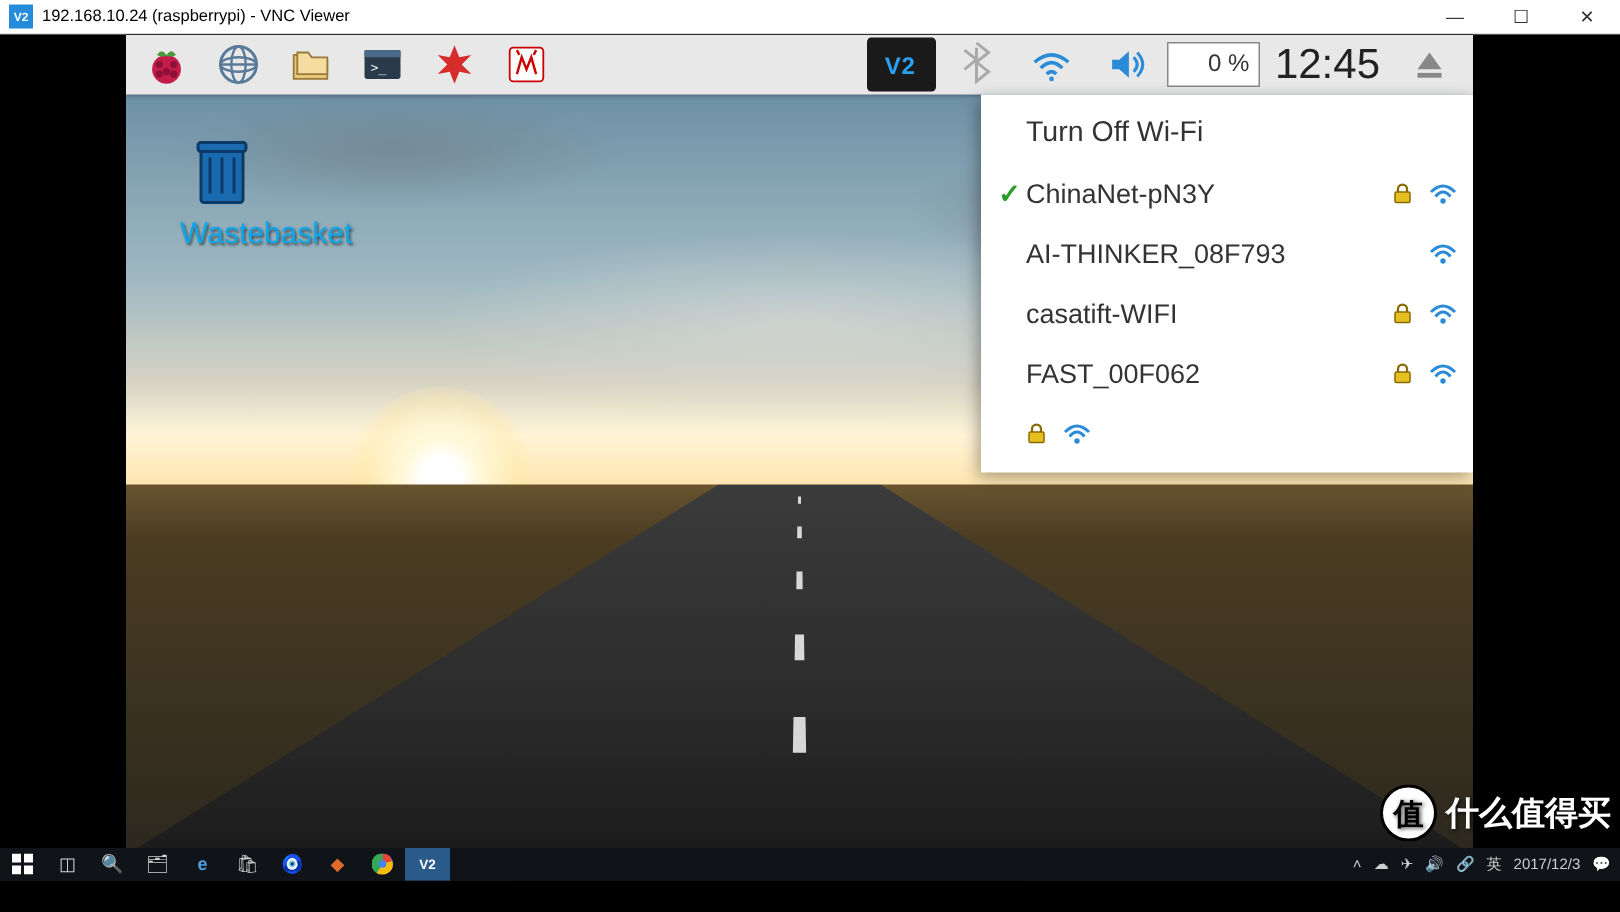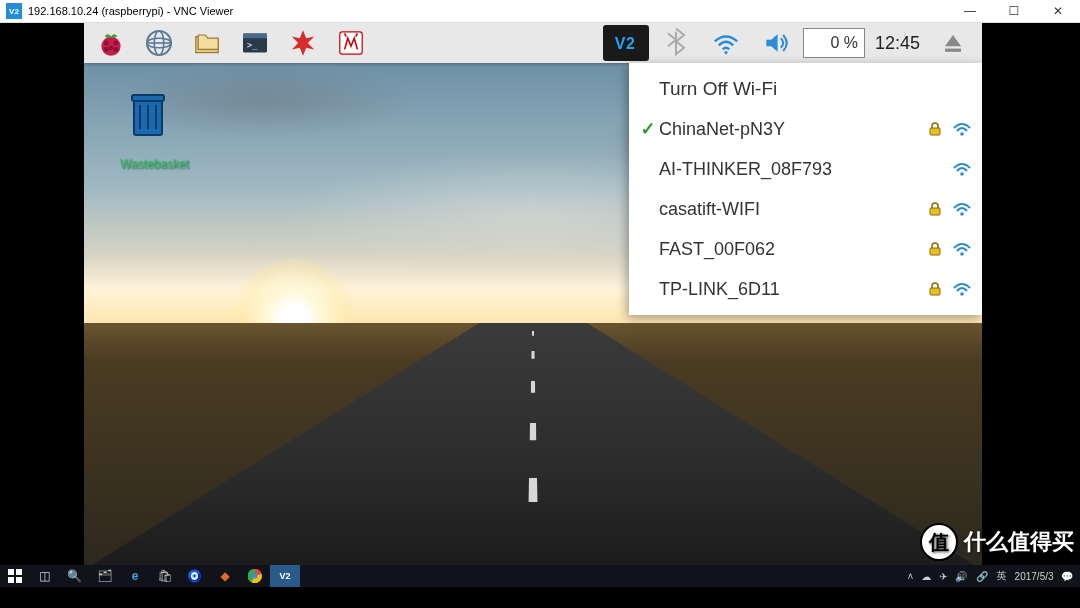--- a/index.html
+++ b/index.html
@@ -22,25 +22,25 @@
      clip-path:polygon(44% 0,56% 0,100% 100%,0 100%);}
   .road-center{position:absolute;left:50%;top:300px;bottom:0;width:2px;transform:translateX(-50%);}
   .dash{position:absolute;left:50%;width:10px;background:#d7d7d7;transform:translateX(-50%) perspective(420px) rotateX(62deg);transform-origin:top;}
   .pi-panel{position:absolute;left:0;top:0;right:0;height:40px;background:#e8e8e8;display:flex;align-items:center;box-shadow:0 1px 3px rgba(0,0,0,0.3);z-index:5;}
   .pi-panel .l{display:flex;align-items:center;gap:2px;padding-left:4px;}
   .pi-panel .r{margin-left:auto;display:flex;align-items:center;gap:4px;padding-right:6px;}
   .pbtn{width:46px;height:36px;display:flex;align-items:center;justify-content:center;border-radius:3px;}
   .pbtn.sel{background:#1a1a1a;}
   .pbtn svg{width:32px;height:32px;}
   .cpu{width:54px;height:28px;border:1px solid #888;background:#fff;display:flex;align-items:center;justify-content:flex-end;padding-right:6px;font-size:16px;color:#333;}
-  .clock{font-size:18px;color:#222;padding:0 6px;}
+  .clock{font-size:28px;color:#222;padding:0 6px;}
   .desk{position:absolute;left:0;top:40px;right:0;bottom:0;z-index:2;}
   .trash{position:absolute;left:36px;top:22px;text-align:center;}
-  .trash .lbl{color:#22c55e;font-size:12px;margin-top:16px;text-shadow:1px 1px 2px rgba(0,0,0,0.6);}
-  .wifi-menu{position:absolute;right:0;top:40px;width:353px;background:#fff;box-shadow:-2px 3px 10px rgba(0,0,0,0.35);z-index:10;padding:6px 0;}
+  .trash .lbl{color:#0ea5e9;font-size:20px;margin-top:4px;text-shadow:1px 1px 2px rgba(0,0,0,0.6);}
+  .wifi-menu{position:absolute;right:0;top:40px;width:328px;background:#fff;box-shadow:-2px 3px 10px rgba(0,0,0,0.35);z-index:10;padding:6px 0;}
   .wi{display:flex;align-items:center;height:40px;padding:0 8px 0 8px;font-size:18px;color:#333;}
   .wi .chk{width:22px;display:flex;justify-content:center;color:#2a9c2a;font-weight:bold;}
   .wi .nm{flex:1;white-space:nowrap;overflow:hidden;text-overflow:ellipsis;}
   .wi .lock{width:18px;margin-right:6px;}
   .wi .sig{width:22px;}
   .wi.header{font-size:19px;padding-left:30px;}
   .taskbar{position:absolute;left:0;right:0;bottom:0;height:22px;background:#101318;display:flex;align-items:center;z-index:20;}
   .taskbar .tb{width:30px;height:22px;display:flex;align-items:center;justify-content:center;color:#cfcfcf;font-size:12px;}
   .taskbar .tray{margin-left:auto;display:flex;align-items:center;gap:8px;padding-right:6px;color:#cfcfcf;font-size:10px;}
   .watermark{position:absolute;right:6px;bottom:26px;z-index:30;display:flex;align-items:center;color:#fff;font-size:22px;font-weight:bold;text-shadow:1px 1px 3px rgba(0,0,0,0.8);}
@@ -238,21 +238,20 @@
             <span class="sig">
               <svg width="20" height="20" viewBox="0 0 20 20">
                 <path d="M2 9 Q10 1 18 9" fill="none" stroke="#2a8cd8" stroke-width="2" opacity="1"></path>
                 <path d="M5 12 Q10 6 15 12" fill="none" stroke="#2a8cd8" stroke-width="2"></path>
                 <circle cx="10" cy="15" r="1.8" fill="#2a8cd8"></circle>
               </svg>
             </span>
           </div>
           <div class="wi">
             <span class="chk"></span>
-            <span class="nm">TP-LINK_6D11</span>
             <span class="lock">
               <svg width="14" height="14" viewBox="0 0 14 14">
                 <rect x="2" y="6" width="10" height="7" rx="1" fill="#e6c020" stroke="#8a6a00"></rect>
                 <path d="M4 6 V4 a3 3 0 0 1 6 0 V6" fill="none" stroke="#8a6a00" stroke-width="1.5"></path>
               </svg>
             </span>
             <span class="sig">
               <svg width="20" height="20" viewBox="0 0 20 20">
                 <path d="M2 9 Q10 1 18 9" fill="none" stroke="#2a8cd8" stroke-width="2" opacity="1"></path>
                 <path d="M5 12 Q10 6 15 12" fill="none" stroke="#2a8cd8" stroke-width="2"></path>
@@ -303,17 +302,17 @@
     <div class="tb" style="background:#2a5a8a">
         <span style="color:#fff;font-size:9px;font-weight:bold">V2</span>
       </div>
     <div class="tray">
       <span>˄</span>
       <span>☁</span>
       <span>✈</span>
       <span>🔊</span>
       <span>🔗</span>
       <span>英</span>
-      <span>2017/5/3</span>
+      <span>2017/12/3</span>
       <span>💬</span>
     </div>
   </div>
 </div>
 
 </body></html>

